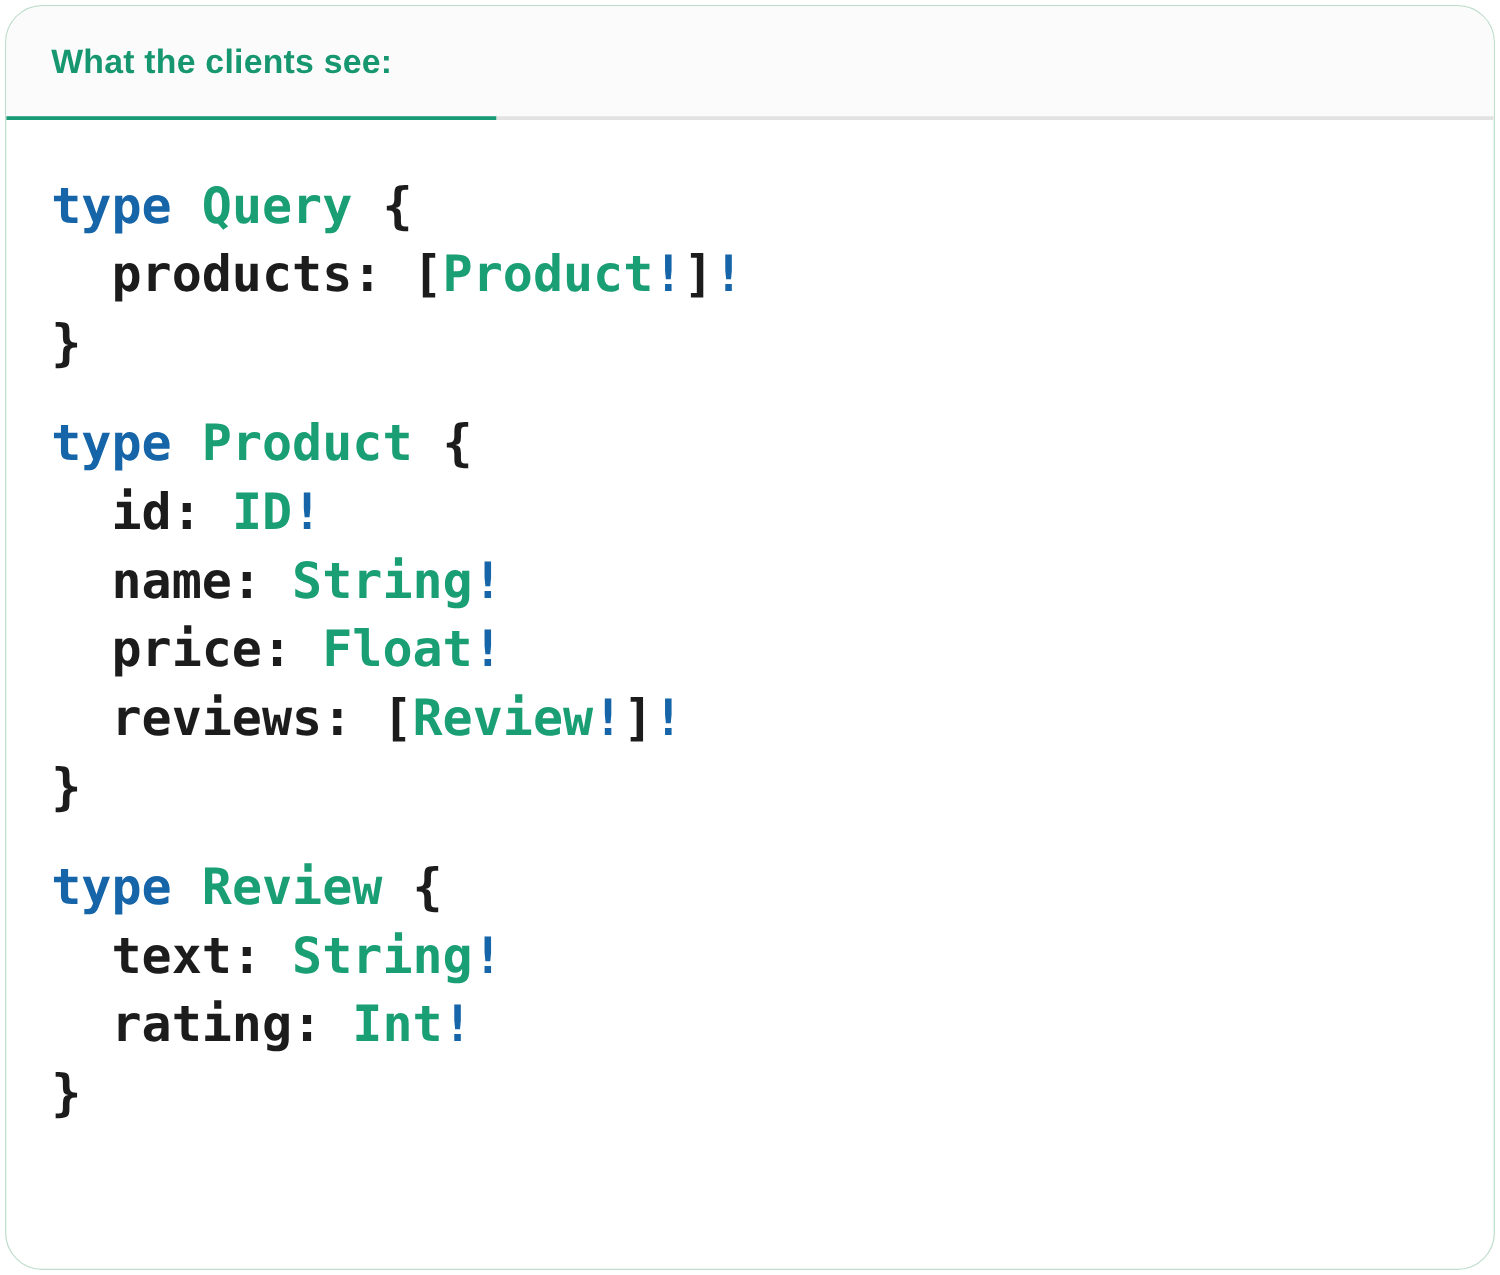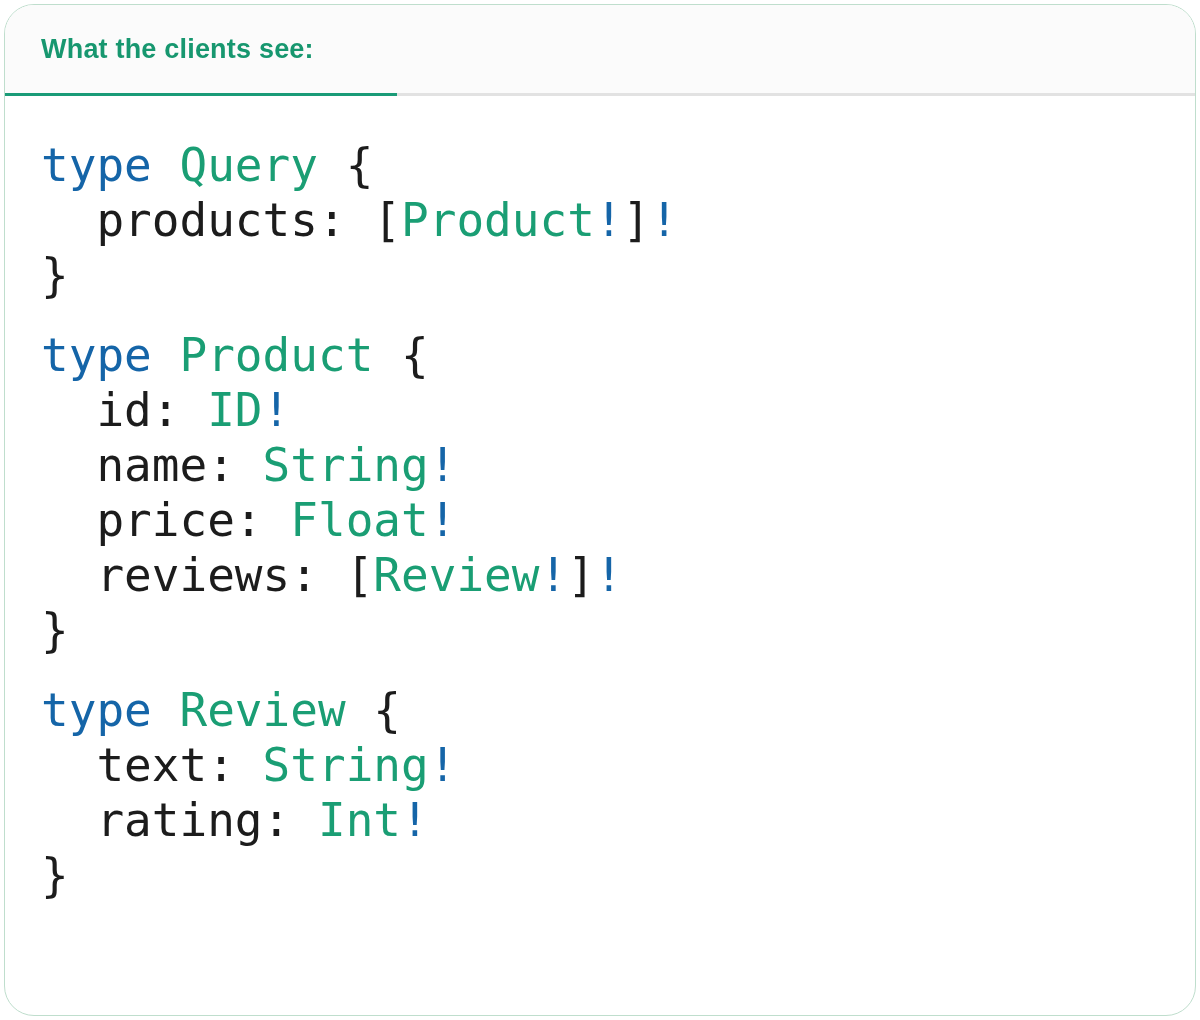--- a/index.html
+++ b/index.html
@@ -57,23 +57,24 @@
     position: absolute;
     left: 0;
     bottom: -3px;
     width: 392px;
     height: 3px;
     background: var(--tab-underline);
   }
   .code-area {
     padding: 42px 36px;
     font-family: "DejaVu Sans Mono", "Liberation Mono", monospace;
-    font-size: 46px;
+    font-size: 40px;
     line-height: 55px;
     color: var(--code-plain);
+    font-weight: bold;
   }
   .code-block + .code-block { margin-top: 25px; }
   .code-line { white-space: pre; }
   .tok-kw { color: var(--code-blue); }
   .tok-ty { color: var(--code-green); }
   .tok-bg { color: var(--code-blue); }
   .tok-pl { color: var(--code-plain); }
 </style>
 </head>
 <body>

